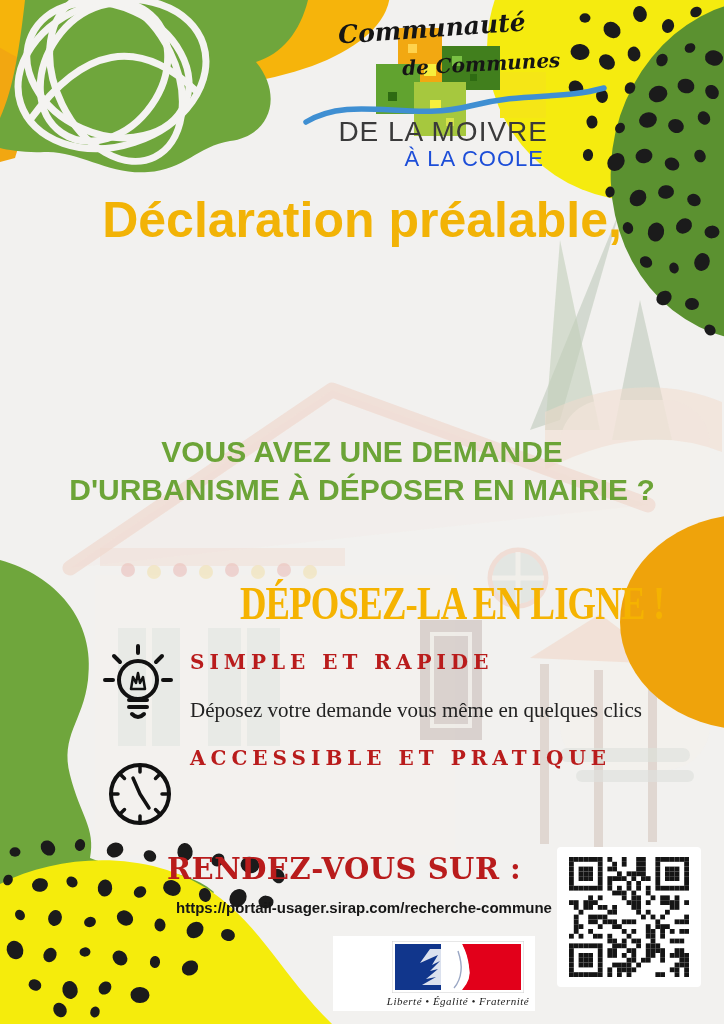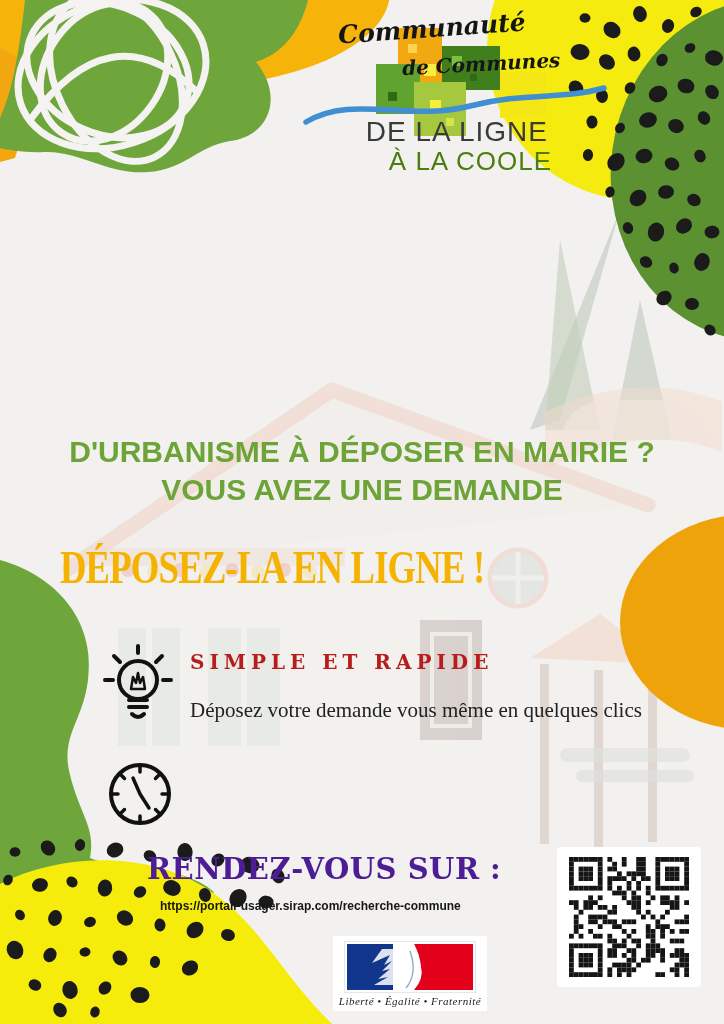--- a/index.html
+++ b/index.html
@@ -8,51 +8,51 @@
     background:#f2f1ef;overflow:hidden;
     font-family:"Liberation Sans",sans-serif;
   }
   svg.decor{position:absolute;left:0;top:0;z-index:1;}
 
   
   .logo{position:absolute;left:300px;top:6px;width:262px;height:172px;z-index:3;}
   .logo-script1{position:absolute;left:38px;top:8px;font-family:"DejaVu Serif",serif;font-style:italic;font-weight:700;font-size:25px;color:#151515;transform:rotate(-4deg);}
   .logo-script2{position:absolute;left:102px;top:46px;font-family:"DejaVu Serif",serif;font-style:italic;font-weight:700;font-size:20px;color:#151515;transform:rotate(-3deg);}
   .logo-name1{position:absolute;top:110px;right:14px;font-size:28px;letter-spacing:1px;color:#3a3a3a;}
-  .logo-name2{position:absolute;top:140px;right:10px;font-size:26px;letter-spacing:1px;color:#4d7c0f;}
+  .logo-name2{position:absolute;top:140px;right:18px;font-size:22px;letter-spacing:1px;color:#1d4ed8;}
 
   
   .title{position:absolute;left:0;top:182px;width:100%;text-align:center;z-index:2;
     font-weight:800;font-size:50px;line-height:77px;color:#f2b306;letter-spacing:0;}
   
   .question{position:absolute;left:0;top:433px;width:100%;text-align:center;z-index:2;
     font-weight:800;font-size:30px;line-height:38px;color:#6ca437;}
   
-  .cta{position:absolute;left:0;top:540px;width:100%;text-align:left;z-index:2;}
+  .cta{position:absolute;left:0;top:576px;width:100%;text-align:right;z-index:2;}
   .cta span{display:inline-block;transform:scaleX(.78);font-family:"Liberation Serif",serif;
     font-weight:700;font-size:47px;color:#f5b301;letter-spacing:-1px;}
 
   
   .feat-icon{position:absolute;z-index:2;}
   .feat-text{position:absolute;z-index:2;}
   .feat-h{font-family:"DejaVu Serif",serif;font-weight:700;font-size:20px;letter-spacing:5px;color:#b91c1c;}
   .feat-b{font-family:"Liberation Serif",serif;font-size:21px;line-height:29px;color:#222;margin-top:22px;}
   #f1-icon{left:98px;top:642px;}
   #f1-text{left:190px;top:650px;width:528px;}
   #f2-icon{left:106px;top:760px;}
   #f2-text{left:190px;top:746px;width:500px;}
 
   
-  .rdv{position:absolute;left:147px;top:852px;z-index:2;font-family:"DejaVu Serif",serif;
-    font-weight:700;font-size:29px;letter-spacing:.5px;color:#4c1d95;}
-  .url{position:absolute;left:160px;top:899px;z-index:2;font-weight:700;font-size:12px;color:#161616;text-decoration:none;}
+  .rdv{position:absolute;left:167px;top:852px;z-index:2;font-family:"DejaVu Serif",serif;
+    font-weight:700;font-size:29px;letter-spacing:.5px;color:#b91c1c;}
+  .url{position:absolute;left:176px;top:899px;z-index:2;font-weight:700;font-size:15px;color:#161616;text-decoration:none;}
   .qr-box{position:absolute;left:557px;top:847px;width:144px;height:140px;background:#fff;border-radius:4px;z-index:2;}
   #qr{position:absolute;left:12px;top:10px;}
   #qr rect{fill:#151515;}
-  .marianne{position:absolute;left:333px;top:936px;width:154px;background:#fff;z-index:2;text-align:center;padding-bottom:4px;}
+  .marianne{position:absolute;left:333px;top:936px;width:154px;background:#fff;z-index:2;text-align:center;padding-bottom:4px;padding-left:48px;}
   .marianne svg{display:block;margin:5px auto 2px auto;}
   .marianne-caption{font-family:"Liberation Serif",serif;font-style:italic;font-size:11px;color:#222;letter-spacing:.5px;}
 </style>
 </head>
 <body>
 
 <div class="poster">
 
   <svg class="decor" width="724" height="1024" viewBox="0 0 724 1024">
 
@@ -206,30 +206,31 @@
       <rect x="388" y="92" width="9" height="9" fill="#2e6b12"></rect>
       <rect x="430" y="100" width="11" height="11" fill="#f7ef3c"></rect>
       <rect x="446" y="118" width="8" height="8" fill="#d7e34a"></rect>
       <path d="M306,122 C352,94 410,122 470,106 C525,92 562,100 604,88" fill="none" stroke="#3f8fd2" stroke-width="5.5" stroke-linecap="round"></path>
     </g>
   </svg>
 
   <div class="logo">
     <div class="logo-script1">Communauté</div>
     <div class="logo-script2">de Communes</div>
-    <div class="logo-name1">DE LA LIGNE</div>
+    <div class="logo-name1">DE LA MOIVRE</div>
     <div class="logo-name2">À LA COOLE</div>
   </div>
 
   <div class="title">
+    <div>Déclaration préalable,</div>
   </div>
 
   <div class="question">
+    <div>VOUS AVEZ UNE DEMANDE</div>
     <div>D'URBANISME À DÉPOSER EN MAIRIE ?</div>
-    <div>VOUS AVEZ UNE DEMANDE</div>
   </div>
 
   <div class="cta">
     <span>DÉPOSEZ-LA EN LIGNE !</span>
   </div>
 
   <div class="feat-icon" id="f1-icon">
     <svg width="80" height="88" viewBox="0 0 80 88" fill="none" stroke="#111" stroke-linecap="round" stroke-linejoin="round">
       <circle cx="40" cy="38" r="19" stroke-width="4"></circle>
       <path d="M33,47 L35,35 L38,41 L40,31 L42,41 L45,35 L47,47 Z" stroke-width="2.5"></path>
@@ -243,20 +244,21 @@
   </div>
 
   <div class="feat-icon" id="f2-icon">
     <svg width="68" height="68" viewBox="0 0 68 68" fill="none" stroke="#111" stroke-linecap="round">
       <circle cx="34" cy="34" r="29" stroke-width="4"></circle>
       <path d="M34,5 L34,12 M34,56 L34,63 M5,34 L12,34 M56,34 L63,34 M13.5,13.5 L18.5,18.5 M49.5,49.5 L54.5,54.5 M13.5,54.5 L18.5,49.5 M49.5,18.5 L54.5,13.5" stroke-width="3.5"></path>
       <path d="M34,34 L27,18 M34,34 L43,48" stroke-width="3.5"></path>
     </svg>
   </div>
   <div class="feat-text" id="f2-text">
+    <div class="feat-h">ACCESSIBLE ET PRATIQUE</div>
   </div>
 
   <div class="rdv">RENDEZ-VOUS SUR :</div>
   <a class="url" href="#">https://portail-usager.sirap.com/recherche-commune</a>
 
   <div class="qr-box">
     <svg id="qr" width="120" height="120" viewBox="0 0 25 25">
         <rect x="0" y="0" width="1" height="1"></rect>
         <rect x="0" y="1" width="1" height="1"></rect>
         <rect x="0" y="2" width="1" height="1"></rect>

